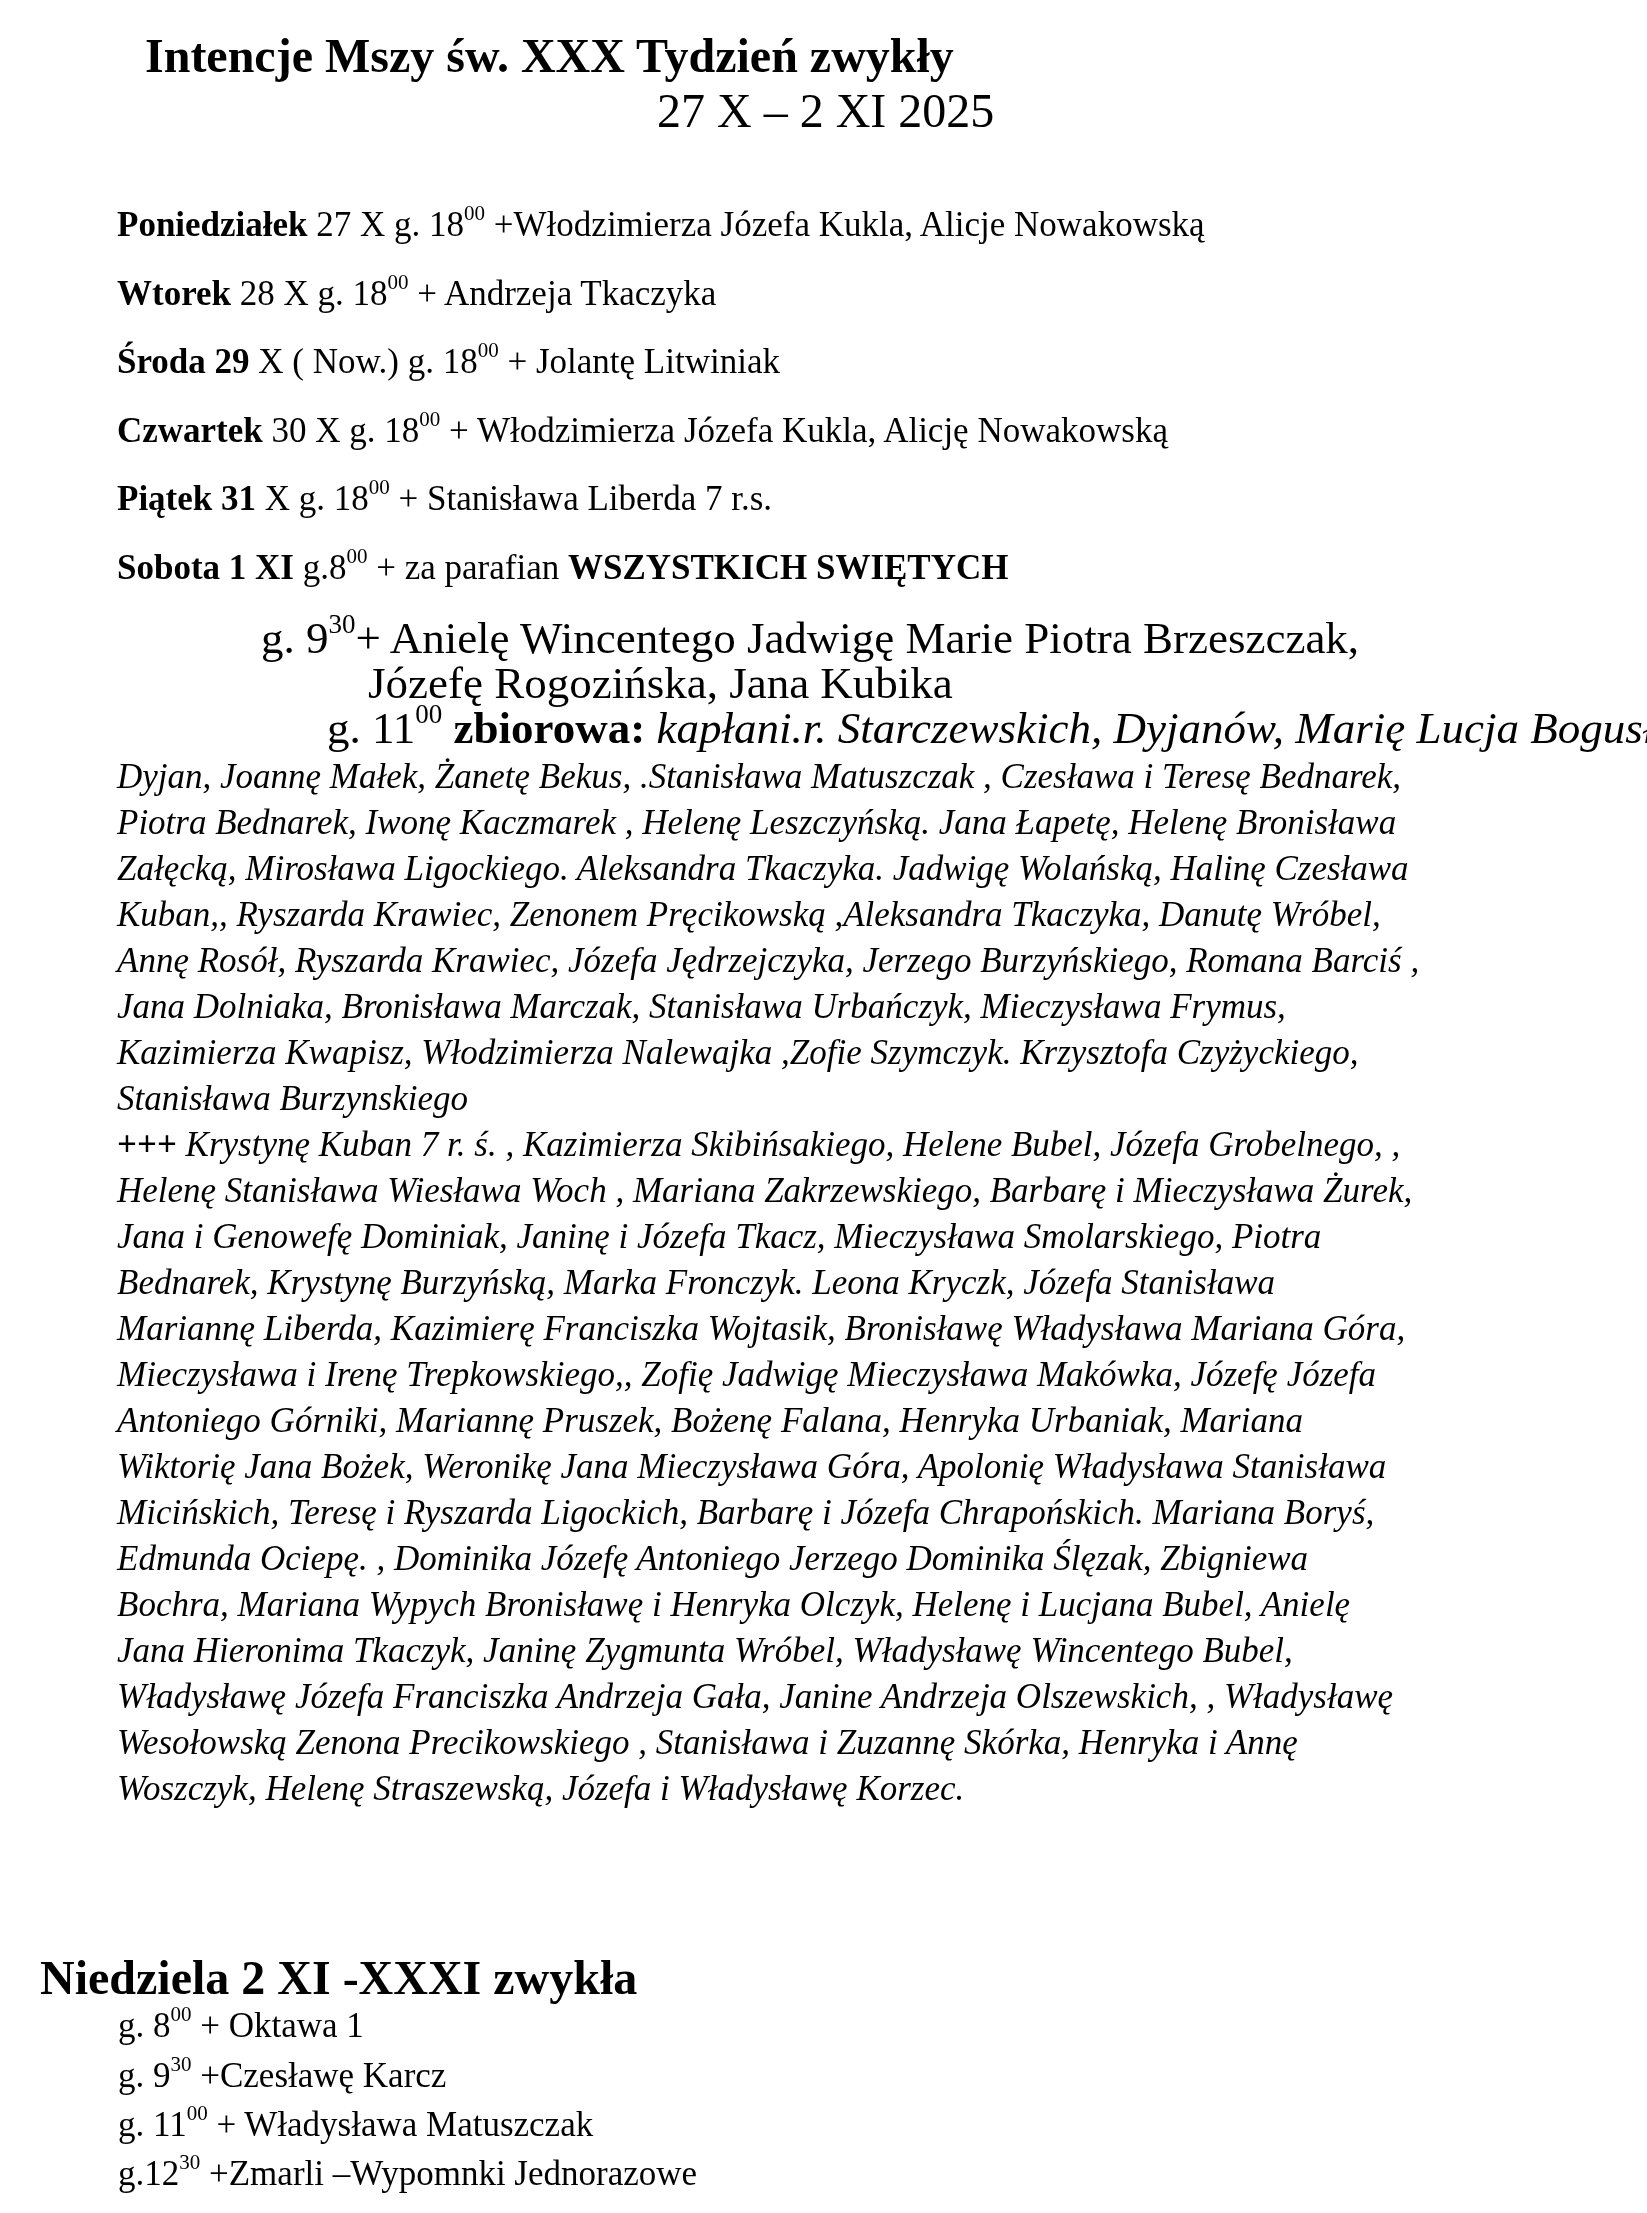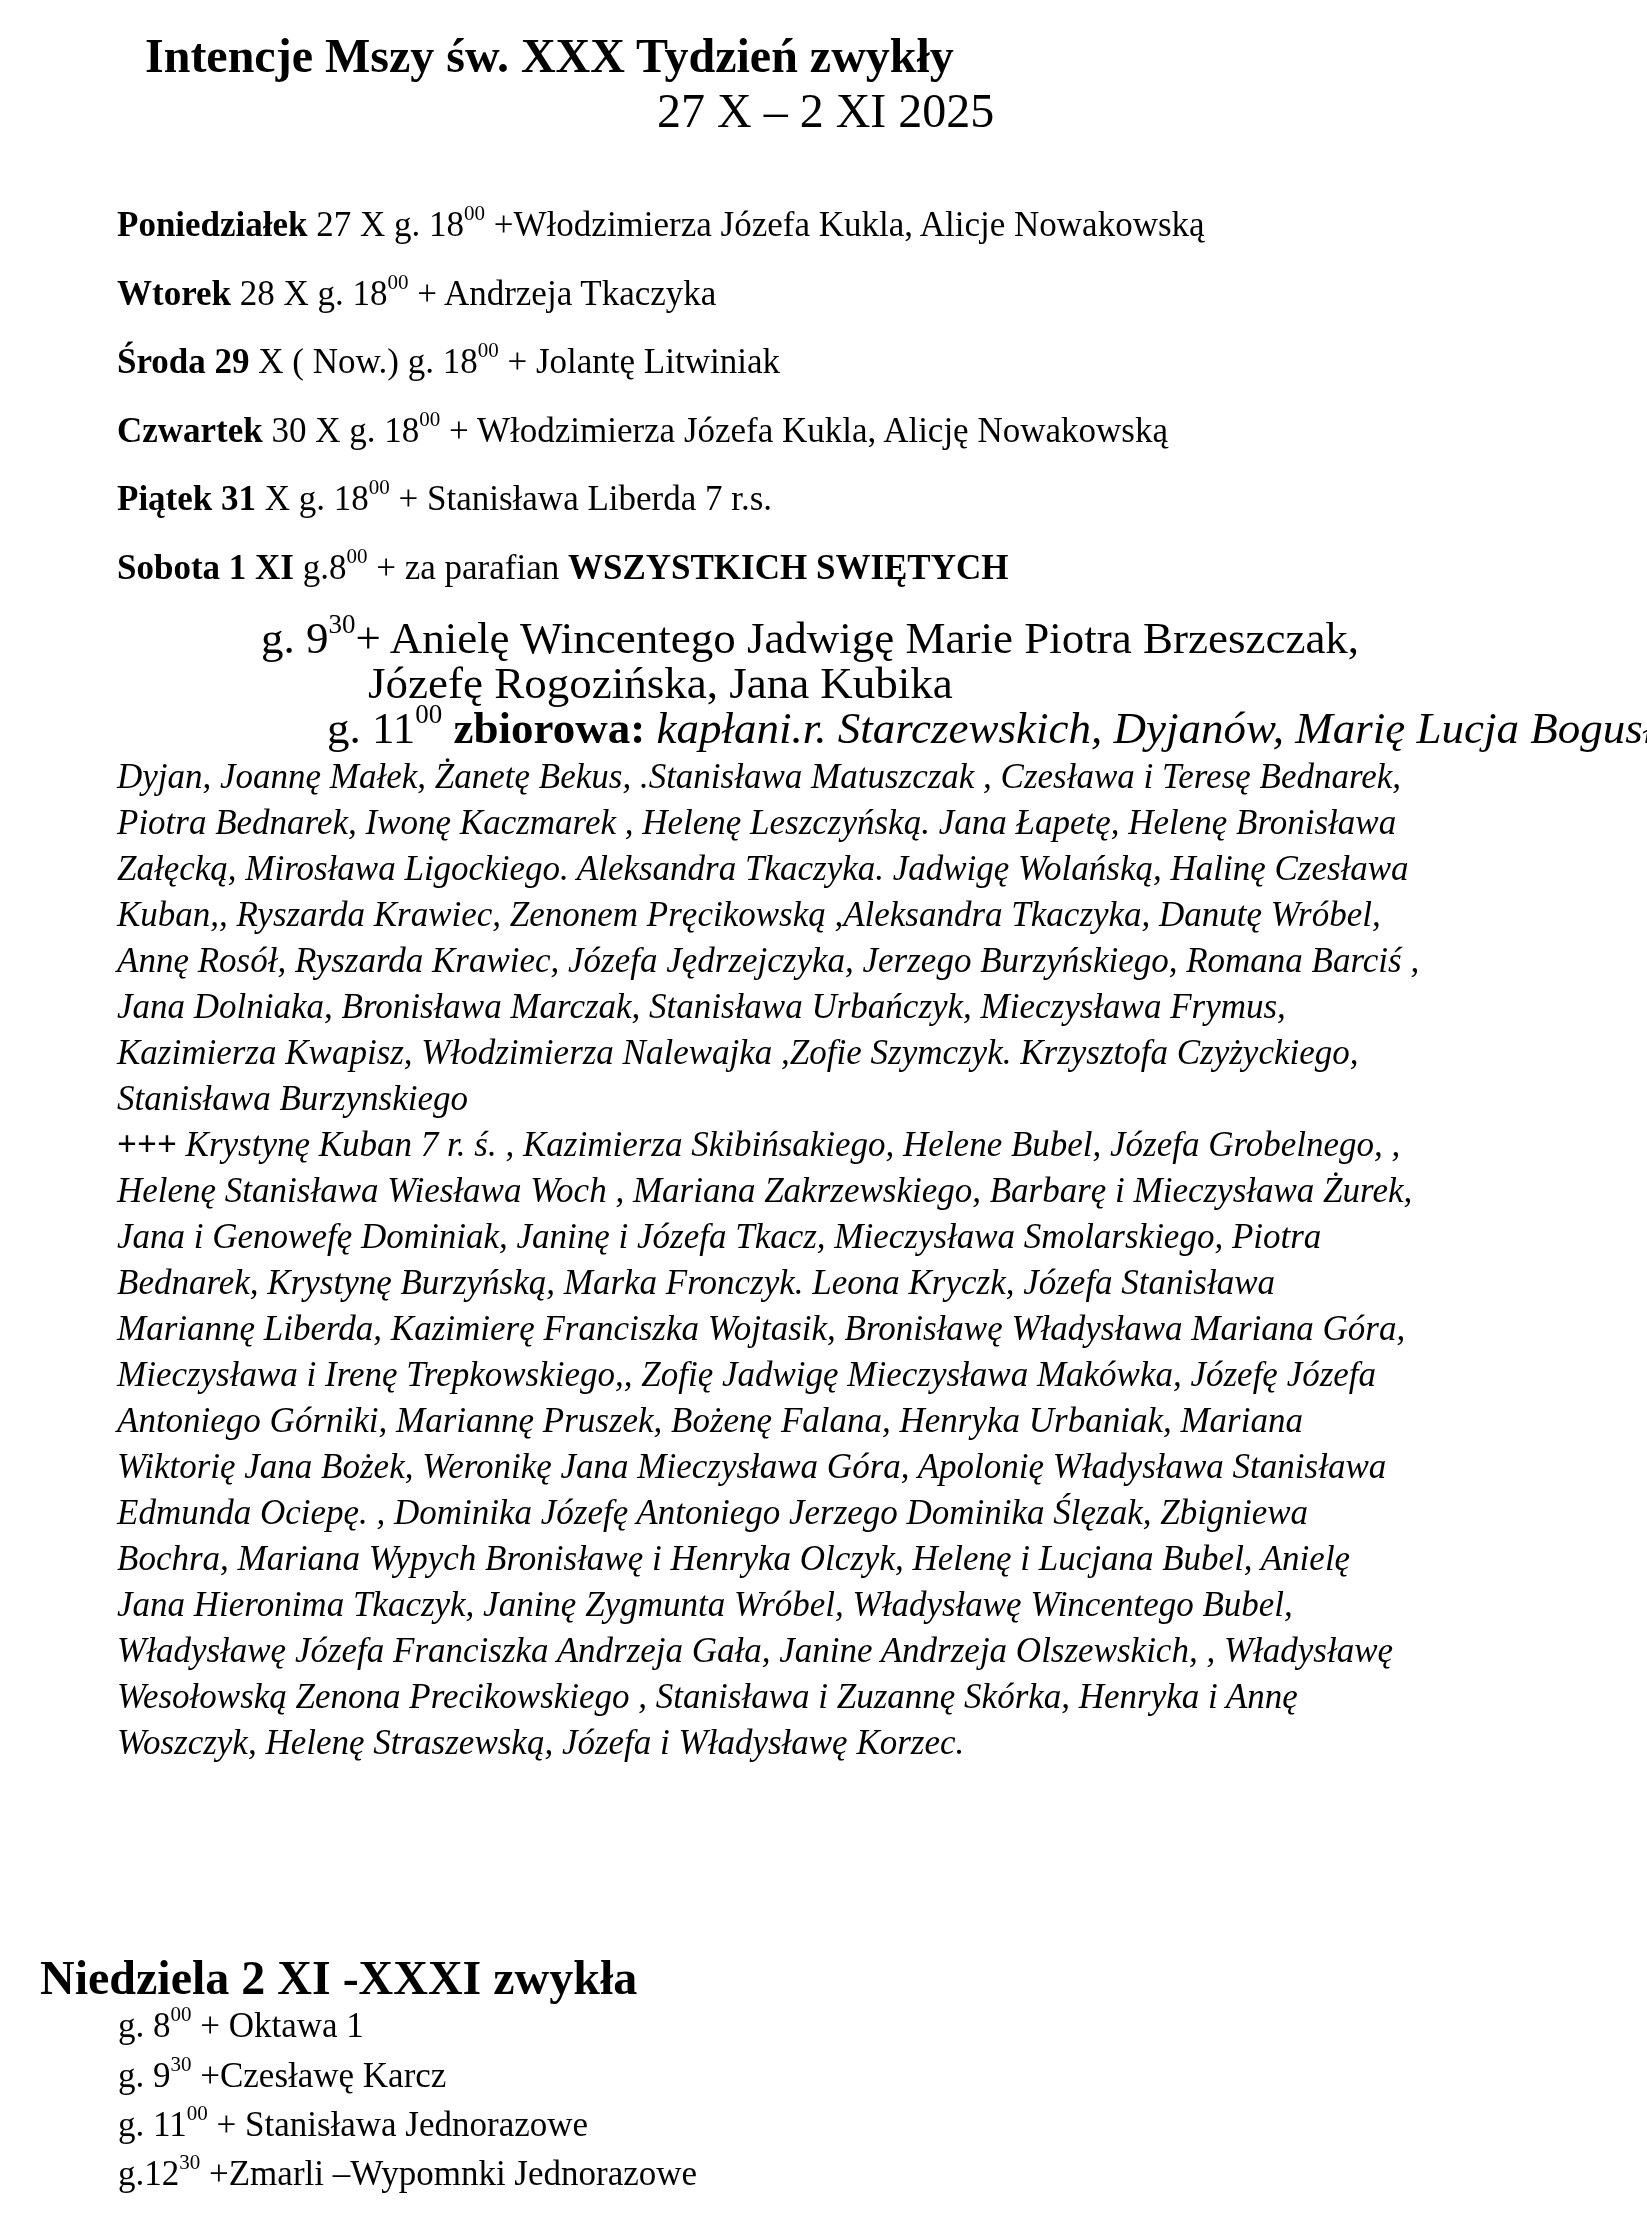--- a/index.html
+++ b/index.html
@@ -82,36 +82,37 @@
     <span class="line">Kazimierza Kwapisz, Włodzimierza  Nalewajka ,Zofie Szymczyk. Krzysztofa Czyżyckiego,</span>
     <span class="line">Stanisława Burzynskiego</span>
     <span class="line"><span class="plus">+++</span><span> Krystynę Kuban 7 r. ś. , Kazimierza Skibińsakiego,  Helene Bubel, Józefa Grobelnego, ,</span></span>
     <span class="line">Helenę Stanisława Wiesława Woch , Mariana Zakrzewskiego, Barbarę i Mieczysława Żurek,</span>
     <span class="line">Jana i Genowefę Dominiak, Janinę i Józefa Tkacz,  Mieczysława Smolarskiego, Piotra</span>
     <span class="line">Bednarek, Krystynę Burzyńską, Marka Fronczyk. Leona Kryczk, Józefa Stanisława</span>
     <span class="line">Mariannę Liberda, Kazimierę Franciszka Wojtasik, Bronisławę Władysława Mariana Góra,</span>
     <span class="line">Mieczysława i Irenę Trepkowskiego,, Zofię Jadwigę Mieczysława Makówka, Józefę Józefa</span>
     <span class="line">Antoniego Górniki, Mariannę Pruszek, Bożenę Falana, Henryka Urbaniak, Mariana</span>
     <span class="line">Wiktorię Jana Bożek, Weronikę Jana Mieczysława Góra, Apolonię Władysława Stanisława</span>
+    <span class="line">Micińskich, Teresę i Ryszarda Ligockich, Barbarę i Józefa Chrapońskich. Mariana Boryś,</span>
     <span class="line">Edmunda Ociepę. , Dominika  Józefę Antoniego Jerzego Dominika Ślęzak,  Zbigniewa</span>
     <span class="line">Bochra, Mariana Wypych Bronisławę i Henryka Olczyk, Helenę i Lucjana Bubel, Anielę</span>
     <span class="line">Jana Hieronima Tkaczyk, Janinę Zygmunta Wróbel, Władysławę Wincentego Bubel,</span>
     <span class="line">Władysławę Józefa Franciszka Andrzeja Gała, Janine Andrzeja Olszewskich,  , Władysławę</span>
     <span class="line">Wesołowską Zenona Precikowskiego , Stanisława i Zuzannę Skórka, Henryka i Annę</span>
     <span class="line">Woszczyk, Helenę  Straszewską, Józefa i Władysławę Korzec.</span>
   </div>
 
   <div class="sunday-head">Niedziela 2 XI  -XXXI zwykła</div>
   <div class="sunday-item" style="top:2004px">
     <span>g. 8</span><sup>00</sup><span>  + Oktawa 1</span>
   </div>
   <div class="sunday-item" style="top:2054px">
     <span>g. 9</span><sup>30</sup><span> +Czesławę Karcz</span>
   </div>
   <div class="sunday-item" style="top:2103px">
-    <span>g. 11</span><sup>00</sup><span> + Stanisława Jednorazowe</span>
+    <span>g. 11</span><sup>00</sup><span> + Władysława Matuszczak</span>
   </div>
   <div class="sunday-item" style="top:2152px">
     <span>g.12</span><sup>30</sup><span> +Zmarli –Wypomnki Jednorazowe</span>
   </div>
 
 </div>
 
 
 </body></html>

